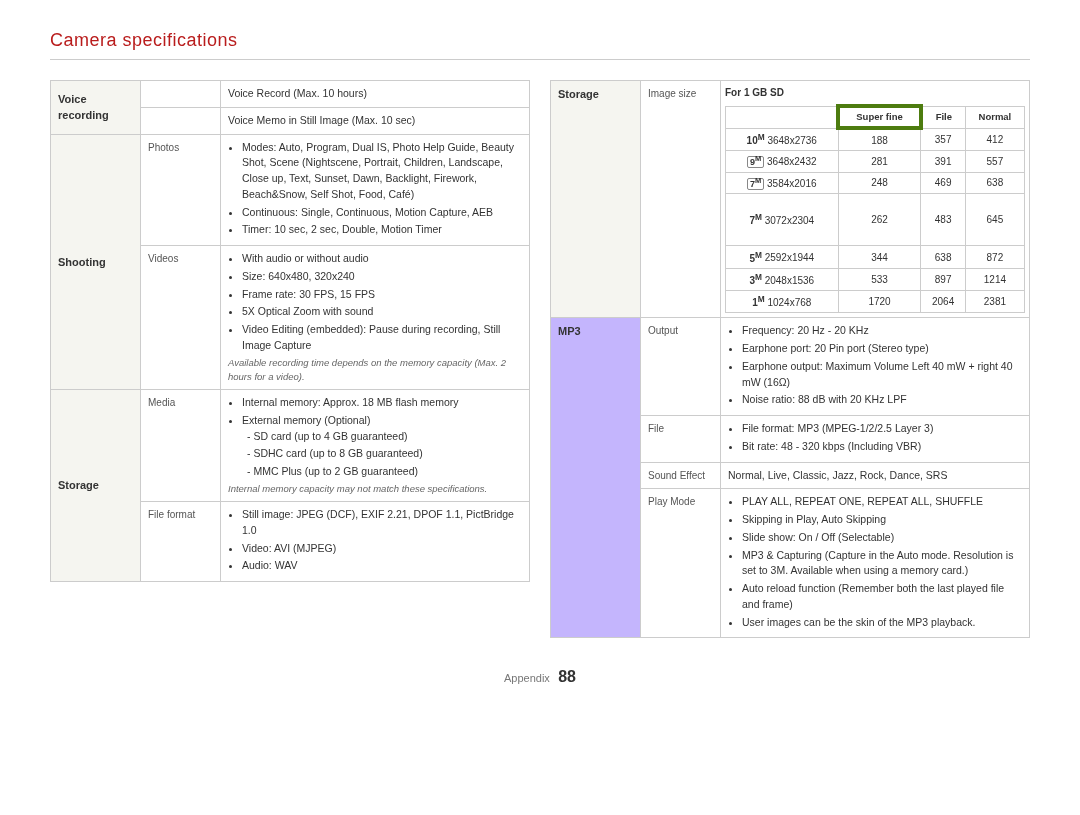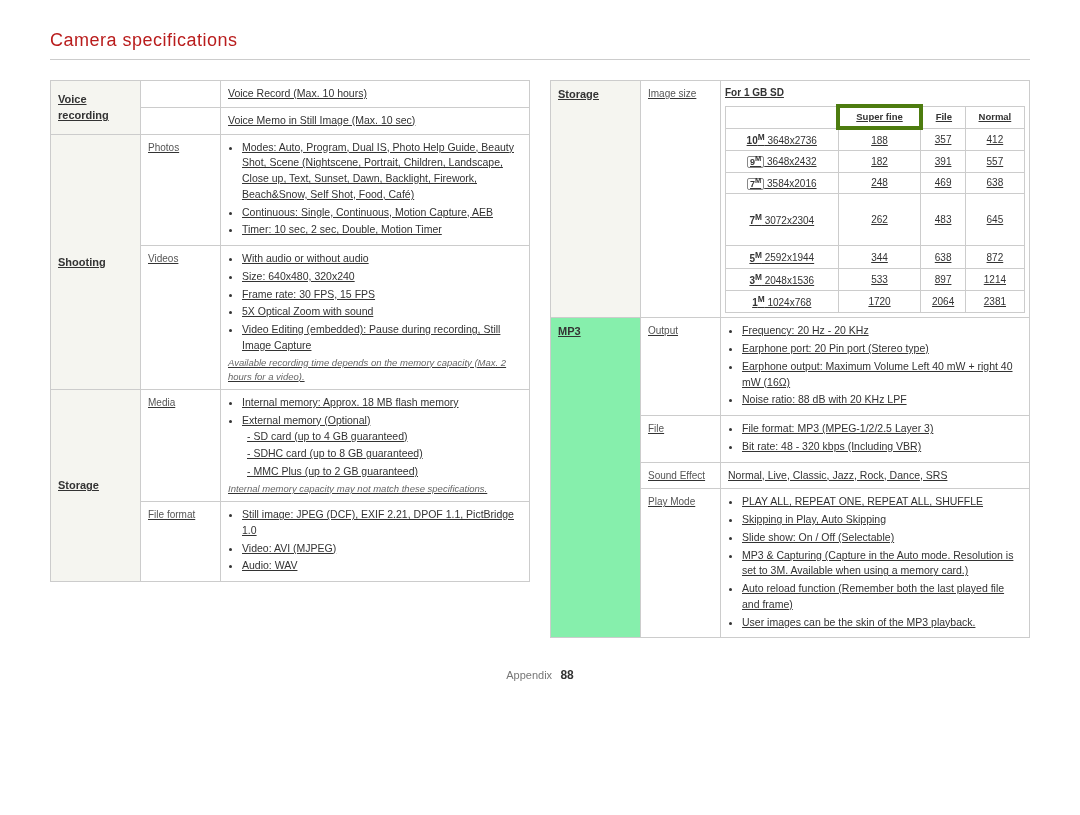--- a/index.html
+++ b/index.html
@@ -26,21 +26,20 @@
     }
     .main-layout {
       display: flex;
       gap: 20px;
     }
     .left-table, .right-table {
       flex: 1;
       border-collapse: collapse;
       font-size: 10.5px;
       color: #333;
-      text-decoration: underline;
     }
     .left-table td, .right-table td, .left-table th, .right-table th {
       border: 1px solid #ccc;
       padding: 5px 7px;
       vertical-align: top;
       line-height: 1.5;
     }
     .left-table .section-label, .right-table .section-label {
       font-weight: bold;
       font-size: 11px;
@@ -94,21 +93,21 @@
       text-align: center;
       margin-top: 30px;
       font-size: 12px;
       color: #555;
     }
     .page-footer .page-label {
       font-size: 11px;
       color: #777;
     }
     .page-footer .page-num {
-      font-size: 12px;
+      font-size: 16px;
       font-weight: bold;
       color: #333;
       margin-left: 5px;
     }
   </style>
 </head>
 <body>
 
 <h1 class="page-title">Camera specifications</h1>
 <hr class="title-divider">
@@ -203,21 +202,21 @@
               <th style="border:1px solid #ccc; padding:2px 4px; font-size:9.5px;">Normal</th>
             </tr>
             <tr>
               <td style="border:1px solid #ccc; padding:2px 4px; font-size:10px;"><strong>10<sup>M</sup></strong> 3648x2736</td>
               <td style="border:1px solid #ccc; padding:2px 4px; text-align:center;">188</td>
               <td style="border:1px solid #ccc; padding:2px 4px; text-align:center;">357</td>
               <td style="border:1px solid #ccc; padding:2px 4px; text-align:center;">412</td>
             </tr>
             <tr>
               <td style="border:1px solid #ccc; padding:2px 4px; font-size:10px;"><span style="border:1px solid #888; border-radius:2px; padding:0 2px; font-size:9px; font-weight:bold;">9<sup>M</sup></span> 3648x2432</td>
-              <td style="border:1px solid #ccc; padding:2px 4px; text-align:center;">182</td>
+              <td style="border:1px solid #ccc; padding:2px 4px; text-align:center;">281</td>
               <td style="border:1px solid #ccc; padding:2px 4px; text-align:center;">391</td>
               <td style="border:1px solid #ccc; padding:2px 4px; text-align:center;">557</td>
             </tr>
             <tr>
               <td style="border:1px solid #ccc; padding:2px 4px; font-size:10px;"><span style="border:1px solid #888; border-radius:2px; padding:0 2px; font-size:9px; font-weight:bold;">7<sup>M</sup></span> 3584x2016</td>
               <td style="border:1px solid #ccc; padding:2px 4px; text-align:center;">248</td>
               <td style="border:1px solid #ccc; padding:2px 4px; text-align:center;">469</td>
               <td style="border:1px solid #ccc; padding:2px 4px; text-align:center;">638</td>
             </tr>
             <tr>
@@ -243,21 +242,21 @@
               <td style="border:1px solid #ccc; padding:2px 4px; text-align:center;">1720</td>
               <td style="border:1px solid #ccc; padding:2px 4px; text-align:center;">2064</td>
               <td style="border:1px solid #ccc; padding:2px 4px; text-align:center;">2381</td>
             </tr>
           </tbody>
               </table>
         </td>
       </tr>
 
       <tr>
-        <td class="section-label" rowspan="4" style="font-weight:bold; background:#86efac; vertical-align:top;">MP3</td>
+        <td class="section-label" rowspan="4" style="font-weight:bold; background:#c4b5fd; vertical-align:top;">MP3</td>
         <td class="sub-label">Output</td>
         <td>
           <ul class="bullet-list">
             <li>Frequency: 20 Hz - 20 KHz</li>
             <li>Earphone port: 20 Pin port (Stereo type)</li>
             <li>Earphone output: Maximum Volume Left 40 mW + right 40 mW (16Ω)</li>
             <li>Noise ratio: 88 dB with 20 KHz LPF</li>
           </ul>
         </td>
       </tr>

